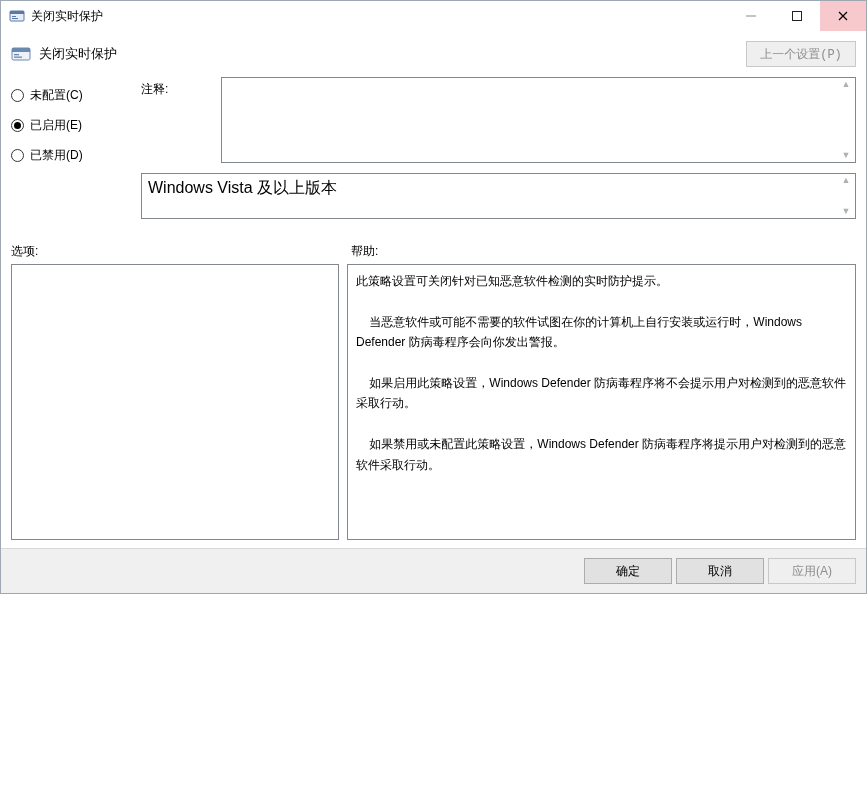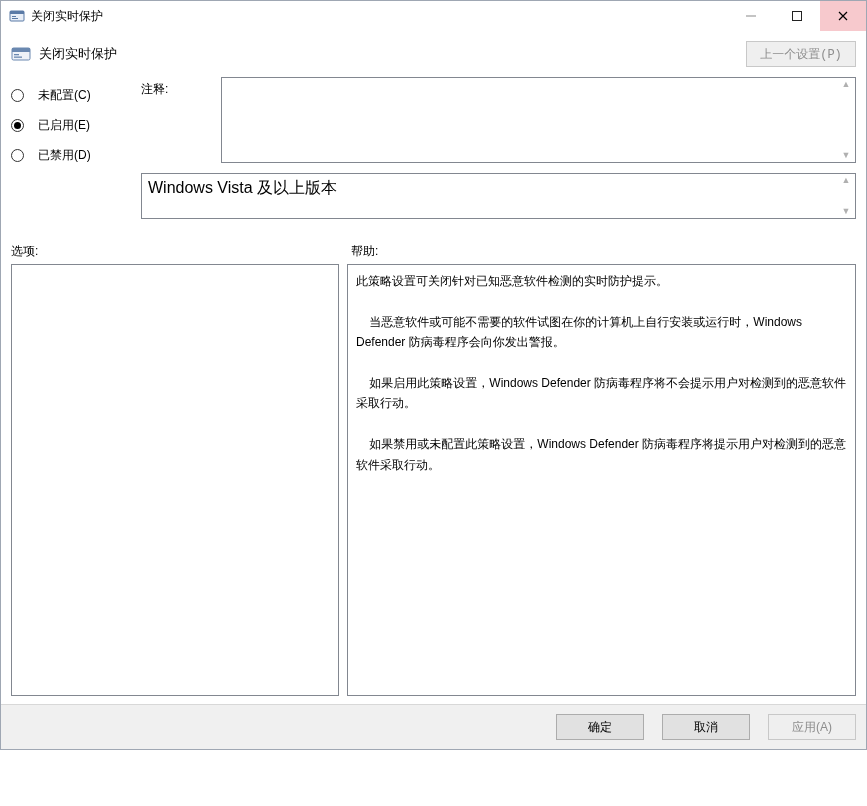--- a/index.html
+++ b/index.html
@@ -5,21 +5,21 @@
   html, body {
     margin: 0;
     padding: 0;
     font-family: "Microsoft YaHei", "Segoe UI", Tahoma, sans-serif;
     font-size: 12px;
     background: #ffffff;
     color: #000;
   }
   .window {
     width: 867px;
-    height: 750px;
+    height: 594px;
     border: 1px solid #9fa7b3;
     box-sizing: border-box;
     display: flex;
     flex-direction: column;
     background: #ffffff;
   }
   
   .titlebar {
     height: 30px;
     display: flex;
@@ -108,21 +108,20 @@
   .left-col {
     width: 130px;
     flex-shrink: 0;
     padding-top: 0;
   }
   .radio-row {
     display: flex;
     align-items: center;
     height: 24px;
     margin: 6px 0;
-    gap: 8px;
   }
   .radio-row .radio {
     width: 13px;
     height: 13px;
     border-radius: 50%;
     border: 1px solid #333;
     margin-right: 6px;
     display: inline-flex;
     align-items: center;
     justify-content: center;
@@ -209,21 +208,21 @@
   
   .footer {
     height: 44px;
     flex-shrink: 0;
     border-top: 1px solid #d8d8d8;
     background: #f0f0f0;
     display: flex;
     align-items: center;
     justify-content: flex-end;
     padding-right: 10px;
-    gap: 18px;
+    gap: 4px;
   }
   .footer .btn {
     width: 86px;
     height: 24px;
     border: 1px solid #acacac;
     background: #e1e1e1;
     display: inline-flex;
     align-items: center;
     justify-content: center;
     font-size: 12px;

